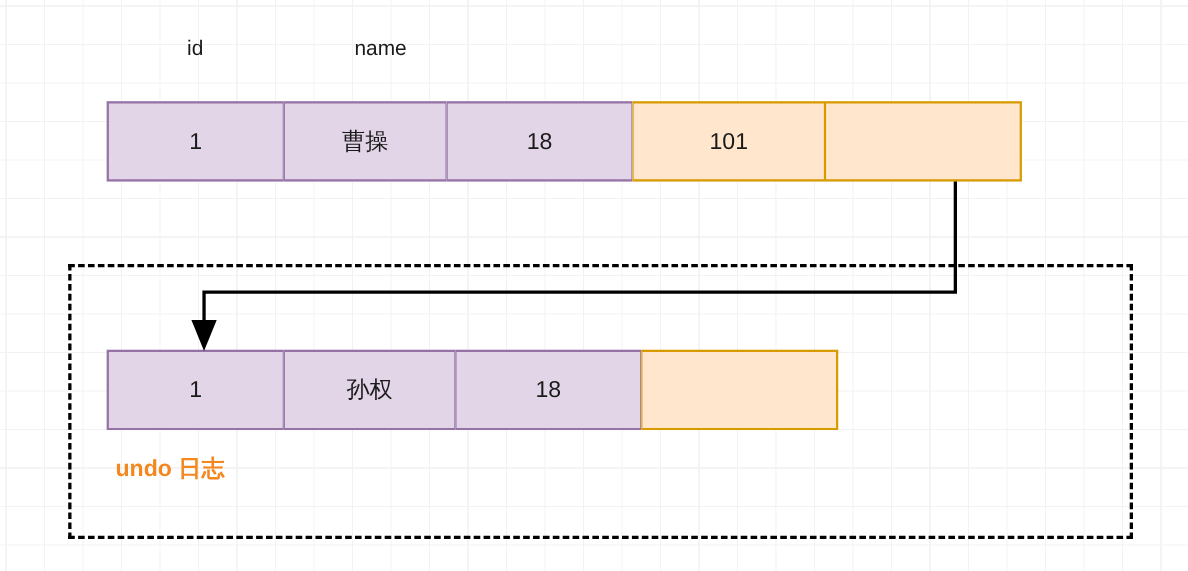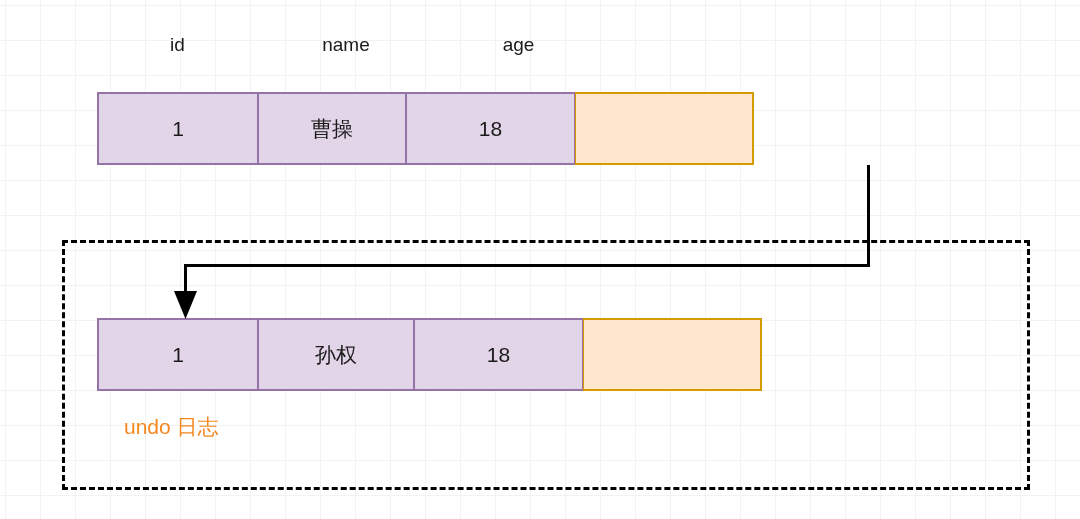--- a/index.html
+++ b/index.html
@@ -80,52 +80,53 @@
     top: 240px;
     width: 968px;
     height: 250px;
     box-sizing: border-box;
     border: 3px dashed #000000;
     background: transparent;
   }
 
   .undo-label {
     position: absolute;
-    left: 124px;
+    left: 105px;
     top: 416px;
     font-size: 21px;
     color: #f5871f;
     line-height: 1;
     white-space: nowrap;
+    font-weight: bold;
   }
 
   .connector {
     position: absolute;
     left: 0;
     top: 0;
     width: 1080px;
     height: 519px;
     pointer-events: none;
   }
 </style>
 </head>
 <body>
 
 <div id="canvas">
 
   <div class="hdr-row">
     <div class="hdr-cell" style="width:161px">id</div>
     <div class="hdr-cell" style="width:176px">name</div>
-    <div class="hdr-cell" style="width:169px">age</div>
   </div>
 
   <div class="rec-row row1">
     <div class="cell purple first" style="width:161px">1</div>
     <div class="cell purple" style="width:148px">曹操</div>
     <div class="cell purple" style="width:169px">18</div>
+    <div class="cell orange" style="width:175px">101</div>
     <div class="cell orange last" style="width:179px"></div>
   </div>
 
   <div class="undo-box"></div>
 
   <div class="rec-row row2">
     <div class="cell purple first" style="width:161px">1</div>
     <div class="cell purple" style="width:156px">孙权</div>
     <div class="cell purple" style="width:169px">18</div>
     <div class="cell orange last" style="width:179px"></div>

